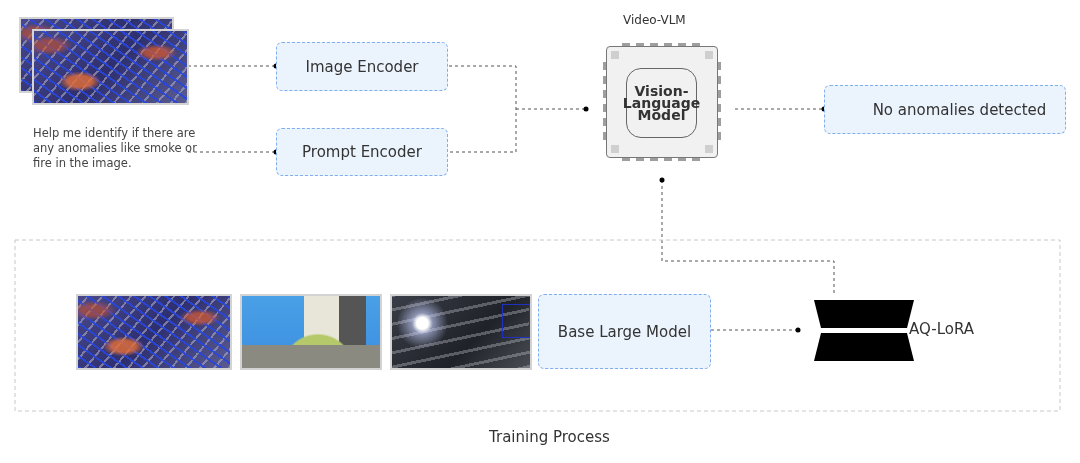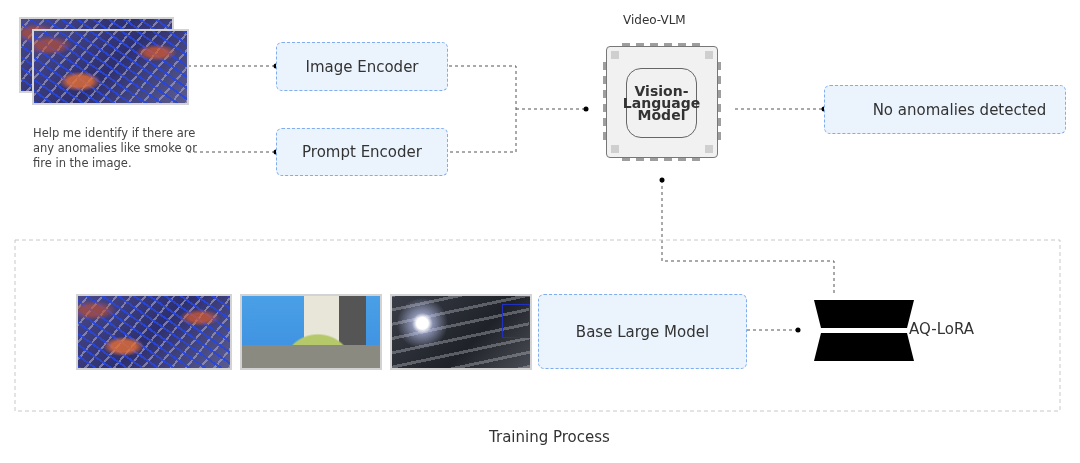--- a/index.html
+++ b/index.html
@@ -110,17 +110,17 @@
 </div>
 
 <div class="node" style="left:824px;top:85px;width:242px;height:49px;padding-left:29px;">No anomalies detected</div>
 
 <div class="photo img-cables" style="left:76px;top:294px;width:156px;height:76px;"></div>
 <div class="photo img-hands" style="left:240px;top:294px;width:142px;height:76px;"></div>
 <div class="photo img-machine" style="left:390px;top:294px;width:142px;height:76px;">
   <div class="bbox" style="left:110px;top:8px;width:26px;height:32px;"></div>
 </div>
 
-<div class="node" style="left:538px;top:294px;width:209px;height:75px;">Base Large Model</div>
+<div class="node" style="left:538px;top:294px;width:173px;height:75px;">Base Large Model</div>
 
 <div class="label" style="left:909px;top:320px;">AQ-LoRA</div>
 
 <div class="label" style="left:480px;top:428px;margin-left:9px;">Training Process</div>
 
 </body></html>

